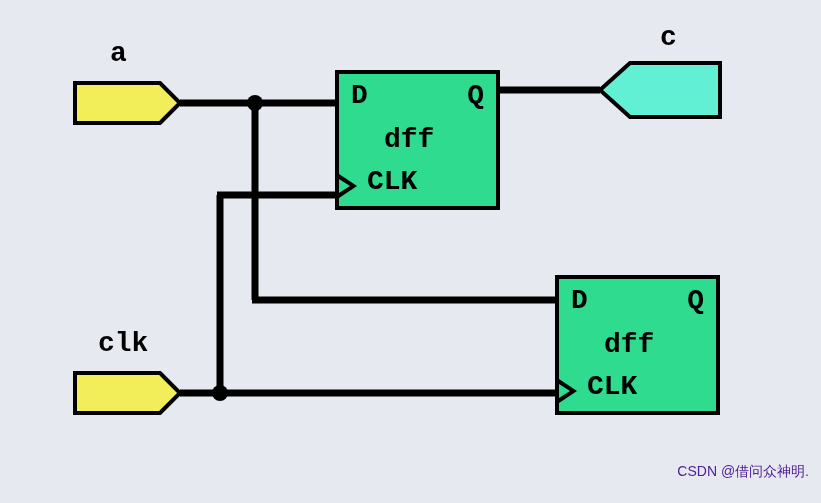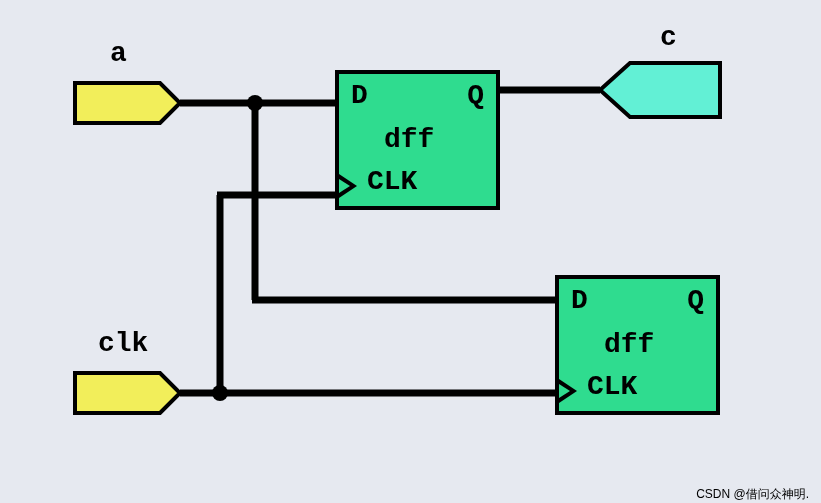--- a/index.html
+++ b/index.html
@@ -49,25 +49,25 @@
       left: -18px;
       width: 0;
       height: 0;
       border-top: 7px solid transparent;
       border-bottom: 7px solid transparent;
       border-left: 11px solid #2fdc8f;
     }
     .watermark {
       position: absolute;
       right: 12px;
-      bottom: 0;
+      bottom: 22px;
       font-family: Arial, sans-serif;
       font-weight: normal;
-      font-size: 12px;
-      color: #000000;
+      font-size: 14px;
+      color: #4c1d95;
     }
   </style>
 </head>
 <body>
 
 <svg class="canvas" viewBox="0 0 821 503">
 
   <polygon points="75,83 160,83 180,103 160,123 75,123" fill="#f2ee5a" stroke="#000" stroke-width="4"></polygon>
 
   <polygon points="75,373 160,373 180,393 160,413 75,413" fill="#f2ee5a" stroke="#000" stroke-width="4"></polygon>

